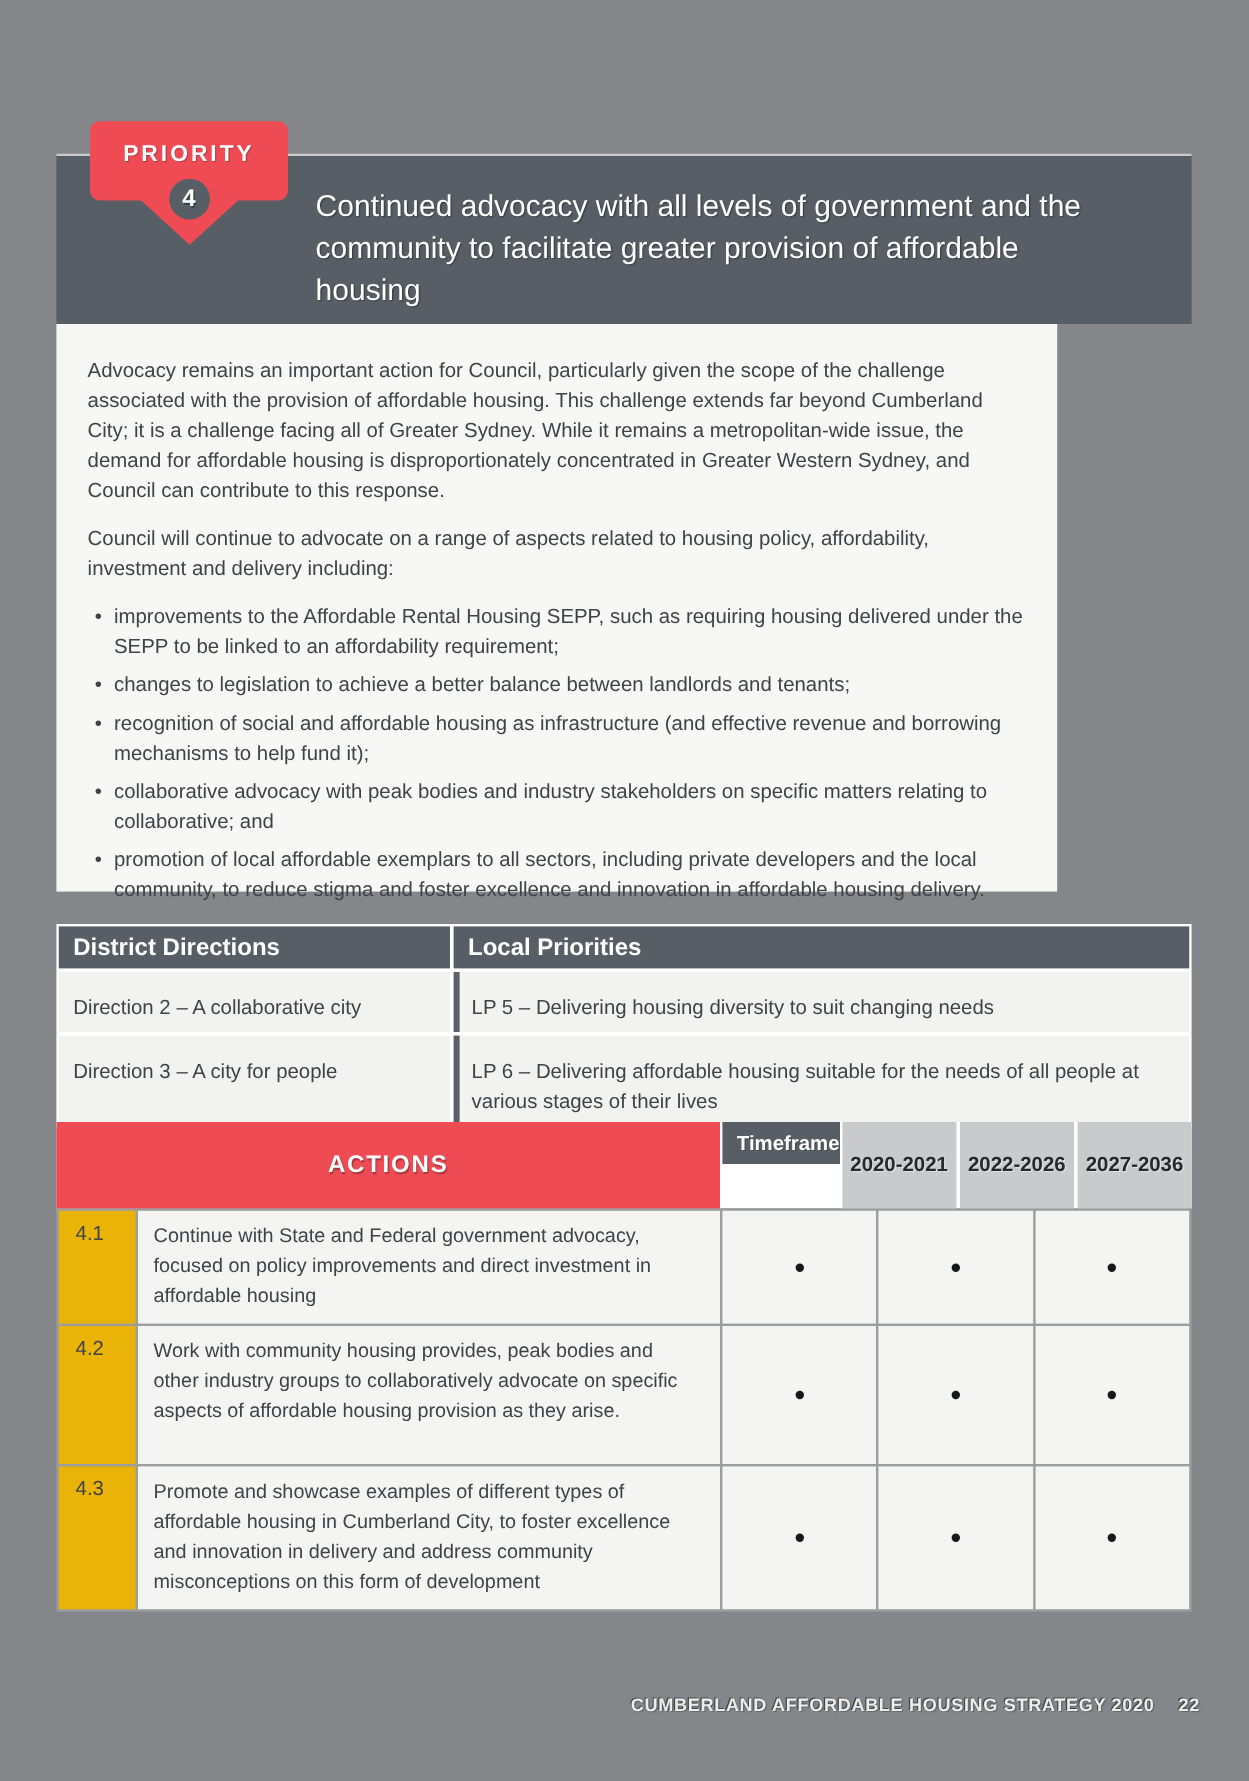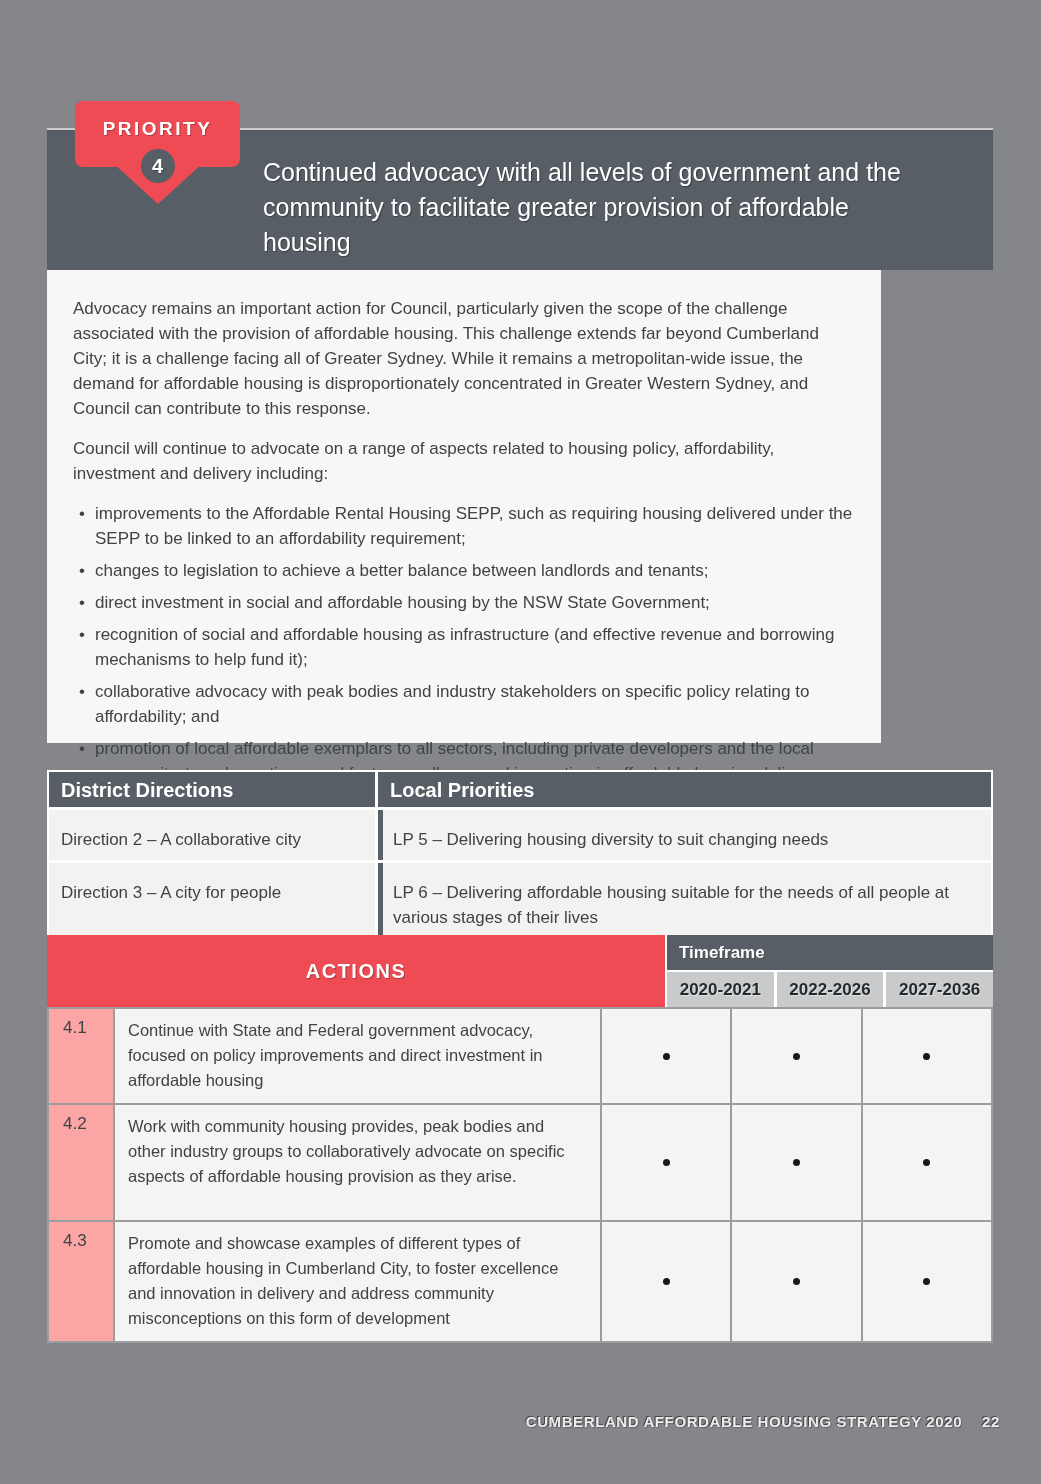--- a/index.html
+++ b/index.html
@@ -70,43 +70,43 @@
     background:#F2F2F0; color:#3F4348; font-size:17px; line-height:25px;
     padding:17px 12px 8px 12px;
   }
   .dt-cell.right, .dt-head.right { margin-left:0; }
   .dt-cell.right { border-left:5px solid #5A6067; padding-left:10px; }
 
   
   .actions-table { position:absolute; left:47px; top:935px; width:946px; }
   .at-header { display:flex; background:#FFFFFF; gap:2px; height:72px; }
   .at-actions {
-    width:618px; background:#EF4B54; color:#fff;
+    width:553px; background:#EF4B54; color:#fff;
     display:flex; align-items:center; justify-content:center;
     font-size:20px; font-weight:700; letter-spacing:1.5px;
     text-shadow:1px 1px 1px rgba(0,0,0,0.3);
   }
-  .at-tf { flex:1; display:flex; flex-direction:column; gap:2px; }
+  .at-tf { flex:1; display:flex; flex-direction:row; gap:2px; }
   .tf-label {
     height:35px; background:#575E65; color:#fff; font-size:17px; font-weight:700;
     display:flex; align-items:center; padding-left:12px;
     text-shadow:1px 1px 0 rgba(0,0,0,0.2);
   }
   .tf-years { flex:1; display:flex; gap:3px; }
   .tf-year {
     flex:1; background:#C8CACB; color:#26292C; font-size:17px; font-weight:700;
     display:flex; align-items:center; justify-content:center;
     text-shadow:1px 1px 0 rgba(255,255,255,0.45);
   }
   .at-body {
     display:grid; grid-template-columns:64px 485px 1fr 1fr 1fr;
     background:#9B9D9F; gap:2px; padding:2px; margin-top:0;
   }
   .at-num {
-    background:#fca5a5; color:#3F4348; font-size:17px;
+    background:#eab308; color:#3F4348; font-size:17px;
     padding:9px 0 0 14px;
   }
   .at-desc {
     background:#F4F4F2; color:#3F4348; font-size:16.5px; line-height:25px;
     padding:9px 16px 10px 13px;
   }
   .r1 { min-height:73px; } .r2 { min-height:96px; } .r3 { min-height:94px; }
   .at-dotcell { background:#F4F4F2; display:flex; align-items:center; justify-content:center; }
   .dot { width:7px; height:7px; border-radius:50%; background:#17181A; }
 
@@ -134,23 +134,22 @@
     </div>
     <div class="badge-circle">4</div>
   </div>
 
   <div class="content-box">
     <p>Advocacy remains an important action for Council, particularly given the scope of the challenge associated with the provision of affordable housing. This challenge extends far beyond Cumberland City; it is a challenge facing all of Greater Sydney. While it remains a metropolitan-wide issue, the demand for affordable housing is disproportionately concentrated in Greater Western Sydney, and Council can contribute to this response.</p>
     <p>Council will continue to advocate on a range of aspects related to housing policy, affordability, investment and delivery including:</p>
     <ul>
       <li>improvements to the Affordable Rental Housing SEPP, such as requiring housing delivered under the SEPP to be linked to an affordability requirement;</li>
       <li>changes to legislation to achieve a better balance between landlords and tenants;</li>
-      <li>direct investment in social and affordable housing by the NSW State Government;</li>
       <li>recognition of social and affordable housing as infrastructure (and effective revenue and borrowing mechanisms to help fund it);</li>
-      <li>collaborative advocacy with peak bodies and industry stakeholders on specific policy relating to affordability; and</li>
+      <li>collaborative advocacy with peak bodies and industry stakeholders on specific matters relating to collaborative; and</li>
       <li>promotion of local affordable exemplars to all sectors, including private developers and the local community, to reduce stigma and foster excellence and innovation in affordable housing delivery.</li>
     </ul>
   </div>
 
   <div class="directions-table">
     <div class="dt-head">District Directions</div>
     <div class="dt-head right">Local Priorities</div>
 
     <div class="dt-cell">Direction 2 – A collaborative city</div>
     <div class="dt-cell right">LP 5 – Delivering housing diversity to suit changing needs</div>

